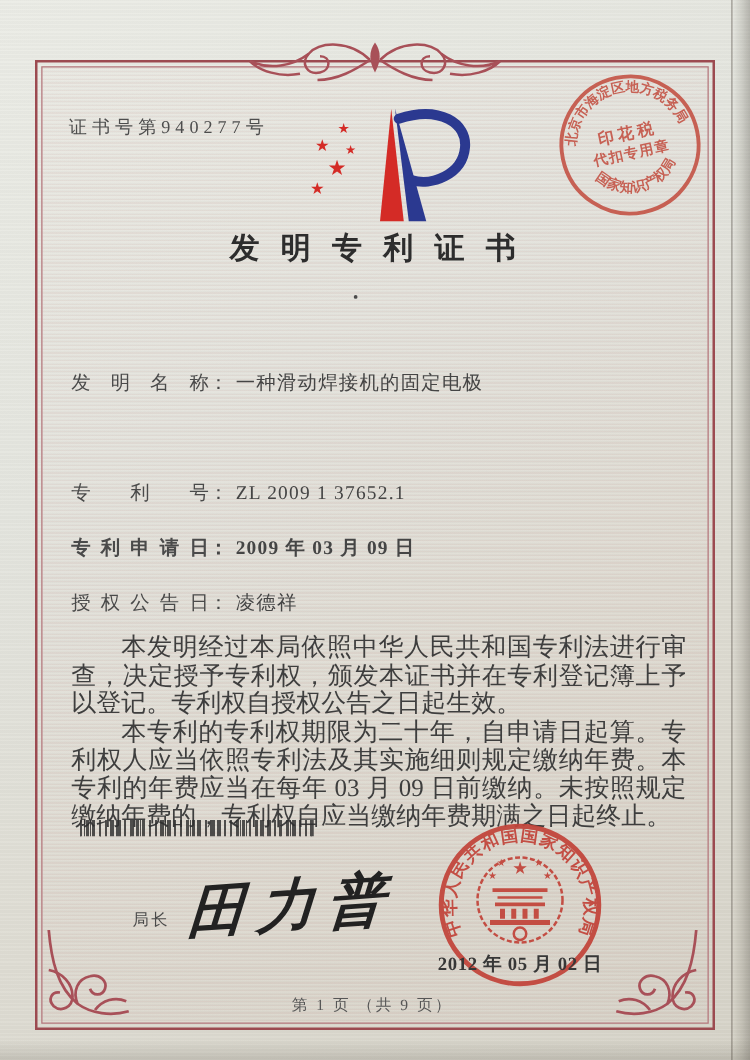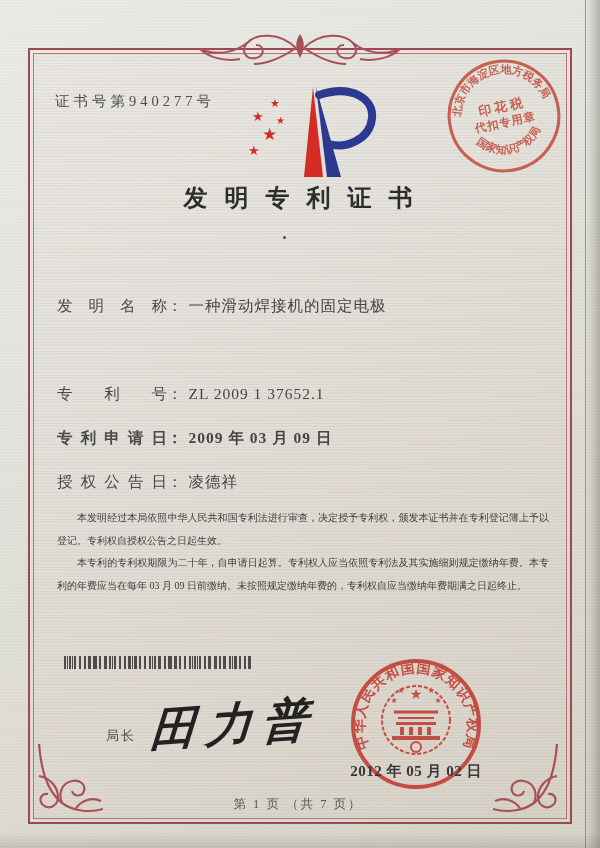--- a/index.html
+++ b/index.html
@@ -38,21 +38,21 @@
     font-size:24px;font-weight:700;letter-spacing:17px;text-indent:17px;color:#2d2d2d;}
   .title-dot{position:absolute;left:283px;top:236px;width:3px;height:3px;border-radius:50%;background:#4a4a4a;}
 
   
   .field-row{position:absolute;left:57px;font-size:15.5px;color:#454545;white-space:nowrap;}
   .f-label{display:inline-block;width:110px;text-align:justify;text-align-last:justify;color:#4a4a4a;margin-top:36px;}
   .f-colon{margin-right:6px;}
   .f-value{letter-spacing:1px;}
 
   
-  .body-text{position:absolute;left:57px;top:507px;width:492px;font-size:10px;
+  .body-text{position:absolute;left:57px;top:507px;width:492px;font-size:20px;
     line-height:22.5px;text-align:justify;color:#3e3e3e;}
   .body-text p{margin:0;text-indent:2em;}
 
   .barcode{position:absolute;left:64px;top:656px;width:187px;height:13px;opacity:.82;
     background:
       repeating-linear-gradient(90deg,#2f2f2f 0 2px,transparent 2px 5px),
       repeating-linear-gradient(90deg,#2f2f2f 0 1px,transparent 1px 8px),
       repeating-linear-gradient(90deg,transparent 0 3px,#2f2f2f 3px 4px,transparent 4px 13px);}
 
   .sig-role{position:absolute;left:106px;top:727px;font-size:13px;color:#4a4a4a;letter-spacing:2px;}
@@ -187,17 +187,17 @@
     <text font-size="10.5" fill="#c24b3d" font-weight="bold">
       <textPath href="#stampTop" startOffset="50%" text-anchor="middle">北京市海淀区地方税务局</textPath>
     </text>
     <text font-size="10.5" fill="#c24b3d" font-weight="bold">
       <textPath href="#stampBottom" startOffset="50%" text-anchor="middle">国家知识产权局</textPath>
     </text>
     <text x="58" y="53" font-size="12.5" fill="#c24b3d" font-weight="bold" text-anchor="middle" letter-spacing="3">印花税</text>
     <text x="58" y="68" font-size="11" fill="#c24b3d" font-weight="bold" text-anchor="middle" letter-spacing="1">代扣专用章</text>
   </svg>
 
-  <div class="footer">第 1 页 （共 7 页）</div>
+  <div class="footer">第 1 页 （共 9 页）</div>
 
   <div class="page-edge-right"></div>
   <div class="page-edge-bottom"></div>
 </div>
 
 </body></html>

